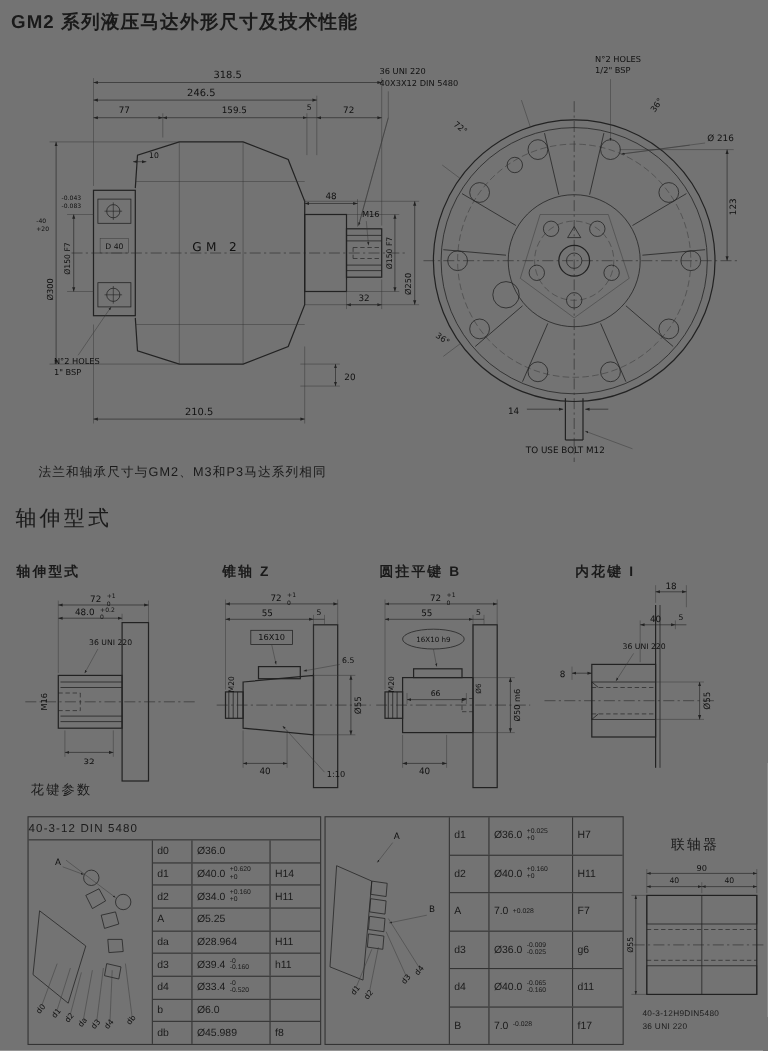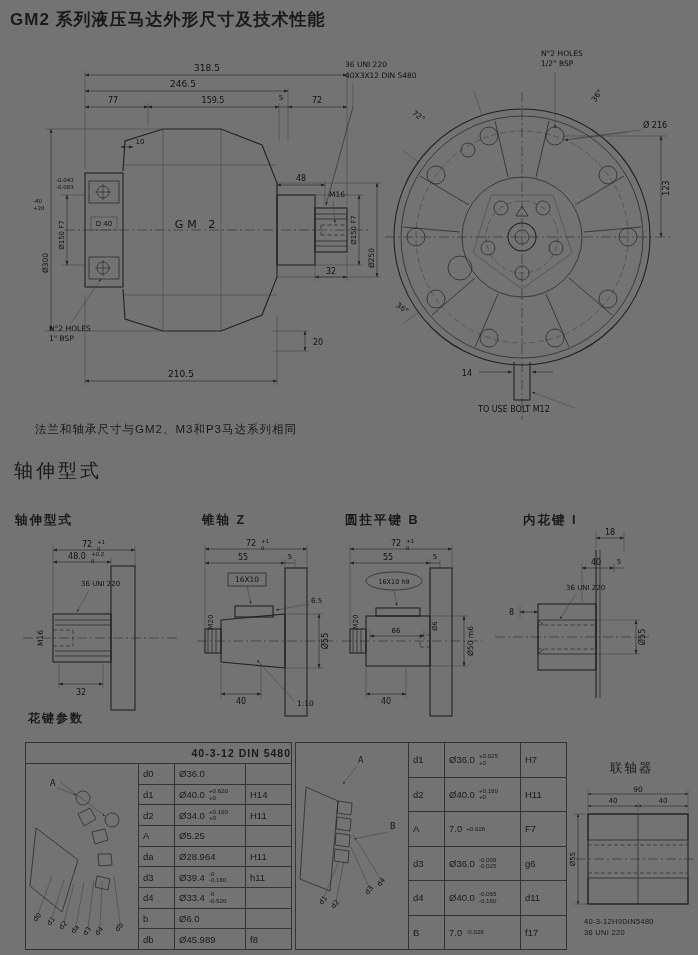--- a/index.html
+++ b/index.html
@@ -2,39 +2,39 @@
 <html><head>
 <meta charset="utf-8">
 <style>
   html,body{margin:0;padding:0}
   .page{position:relative;width:698px;height:955px;background:#737373;
         font-family:"Liberation Sans","DejaVu Sans",sans-serif;color:#1a1a1a;overflow:hidden}
   .abs{position:absolute}
   .title{font-size:17px;font-weight:bold;letter-spacing:1px}
   .section-title{font-size:19px;font-weight:normal;letter-spacing:3px}
   .note{font-size:11.5px;letter-spacing:1px}
-  .sub-label{font-size:12px;font-weight:bold;letter-spacing:2px}
+  .sub-label{font-size:12px;font-weight:normal;letter-spacing:2px}
   .fig-title{font-size:12.5px;font-weight:bold;letter-spacing:2px}
   .cp-title{font-size:12.5px;font-weight:normal;letter-spacing:2px}
   .cp-note{font-size:7.5px;line-height:1.5;letter-spacing:0.3px}
   svg{overflow:visible;display:block}
   svg text{fill:#111;font-family:"DejaVu Sans","Liberation Sans",sans-serif}
   .t55{font-size:5.5px}.t65{font-size:6.5px}.t7{font-size:7px}
   .t75{font-size:7.5px}.t8{font-size:8px}.t9{font-size:9px}.t11{font-size:11px}
   .tm{text-anchor:middle}.te{text-anchor:end}
   .pl{stroke:#222;stroke-width:1.1;fill:none}
   .pl2{stroke:#222;stroke-width:0.7;fill:none}
   .dl{stroke:#222;stroke-width:0.55;fill:none}
   .thin{stroke:#333;stroke-width:0.4;fill:none}
   .cl{stroke:#222;stroke-width:0.5;fill:none;stroke-dasharray:10 3 2 3}
   .dash{stroke:#222;stroke-width:0.6;fill:none;stroke-dasharray:4 2.5}
   .dashf{stroke:#333;stroke-width:0.45;fill:none;stroke-dasharray:6 3}
   .ptable{position:absolute;border:1.3px solid #333;display:flex;flex-direction:column}
-  .ptable .ttl{border-bottom:1.3px solid #333;text-align:right;font-size:10.5px;
-               padding:4px 0;font-weight:bold;letter-spacing:1px}
+  .ptable .ttl{border-bottom:1.3px solid #333;text-align:left;font-size:10.5px;
+               padding:4px 0;font-weight:normal;letter-spacing:1px}
   .tbody{display:flex;flex:1;min-height:0}
   .dcell{width:112px;border-right:1.2px solid #333;position:relative}
   .rows{flex:1;display:flex;flex-direction:column}
   .prow{display:flex;flex:1;border-bottom:1px solid #333;align-items:stretch}
   .prow:last-child{border-bottom:none}
   .pc{display:flex;align-items:center;font-size:9.5px;padding:0 4px}
   .pc.p{width:27px;border-right:1px solid #333}
   .pc.v{flex:1}
   .pc.f{width:37px;border-left:1px solid #333}
   .tolst{display:inline-flex;flex-direction:column;font-size:6.2px;line-height:6.5px;margin-left:4px}

